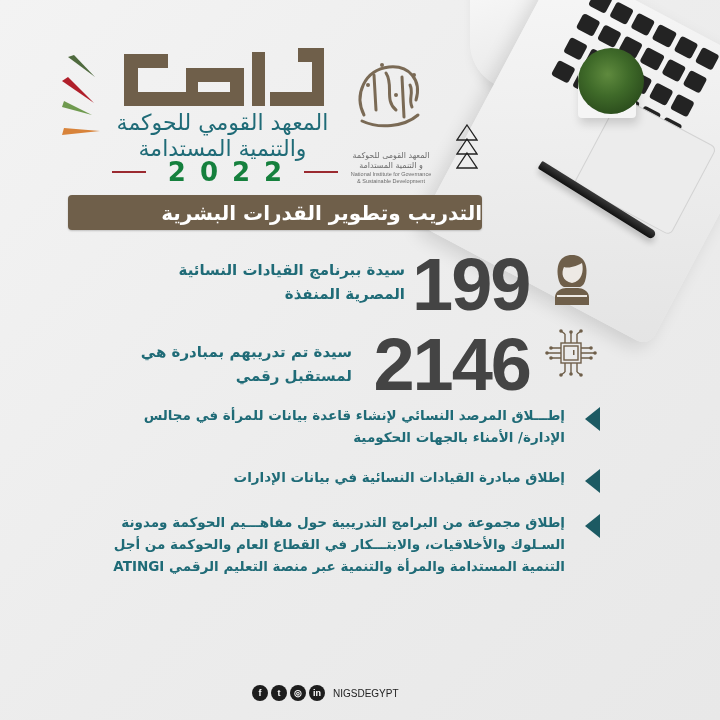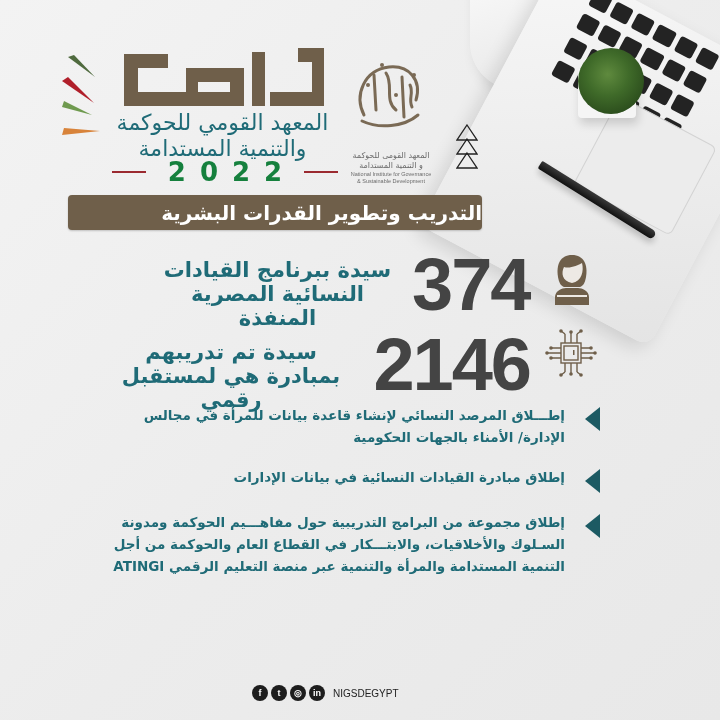--- a/index.html
+++ b/index.html
@@ -106,22 +106,22 @@
     color: #ffffff; font-weight: bold; font-size: 20px; direction: rtl;
   }
 
   
   .stat-num {
     color: #444444; font-weight: bold;
     font-family: "Liberation Sans", sans-serif;
     font-size: 74px; line-height: 70px; letter-spacing: -2px;
   }
   .stat-desc {
-    color: #1f6b77; font-weight: bold; font-size: 21px; line-height: 24px;
-    direction: rtl; text-align: center;
+    color: #1f6b77; font-weight: bold; font-size: 15px; line-height: 24px;
+    direction: rtl; text-align: right;
   }
   .num1 { left: 412px; top: 250px; width: 115px; text-align: right; }
   .desc1 { left: 150px; top: 258px; width: 255px; }
   .icon-woman { left: 552px; top: 253px; width: 40px; height: 52px; }
   .num2 { left: 360px; top: 330px; width: 170px; text-align: right; }
   .desc2 { left: 110px; top: 340px; width: 242px; }
   .icon-chip { left: 543px; top: 328px; width: 56px; height: 50px; }
 
   
   .bullet-list { left: 100px; top: 404px; width: 500px; }
@@ -260,21 +260,21 @@
     <polygon points="11,1 21,16 1,16"></polygon>
     <polygon points="11,15 21,30 1,30"></polygon>
     <polygon points="11,29 21,44 1,44"></polygon>
   </g>
 </svg>
 
 <div class="abs section-banner">
   <span>التدريب وتطوير القدرات البشرية</span>
 </div>
 
-<div class="abs stat-num num1">374</div>
+<div class="abs stat-num num1">199</div>
 <div class="abs stat-desc desc1">سيدة ببرنامج القيادات النسائية المصرية المنفذة</div>
 <svg class="abs icon-woman" viewBox="0 0 40 52">
   <path d="M20 2 C8 2 4 12 6 24 C7 30 9 33 12 34 L28 34 C31 33 33 30 34 24 C36 12 32 2 20 2 Z" fill="#6f5f4a"></path>
   <path d="M12 14 C18 16 26 12 30 10 C32 18 30 28 20 30 C10 28 9 20 12 14 Z" fill="#ede9e4"></path>
   <path d="M3 52 L3 44 C3 38 10 35 14 35 L26 35 C30 35 37 38 37 44 L37 52 Z" fill="#6f5f4a"></path>
   <rect x="5" y="42" width="30" height="2" fill="#ede9e4"></rect>
 </svg>
 
 <div class="abs stat-num num2">2146</div>
 <div class="abs stat-desc desc2">سيدة تم تدريبهم بمبادرة هي لمستقبل رقمي</div>

